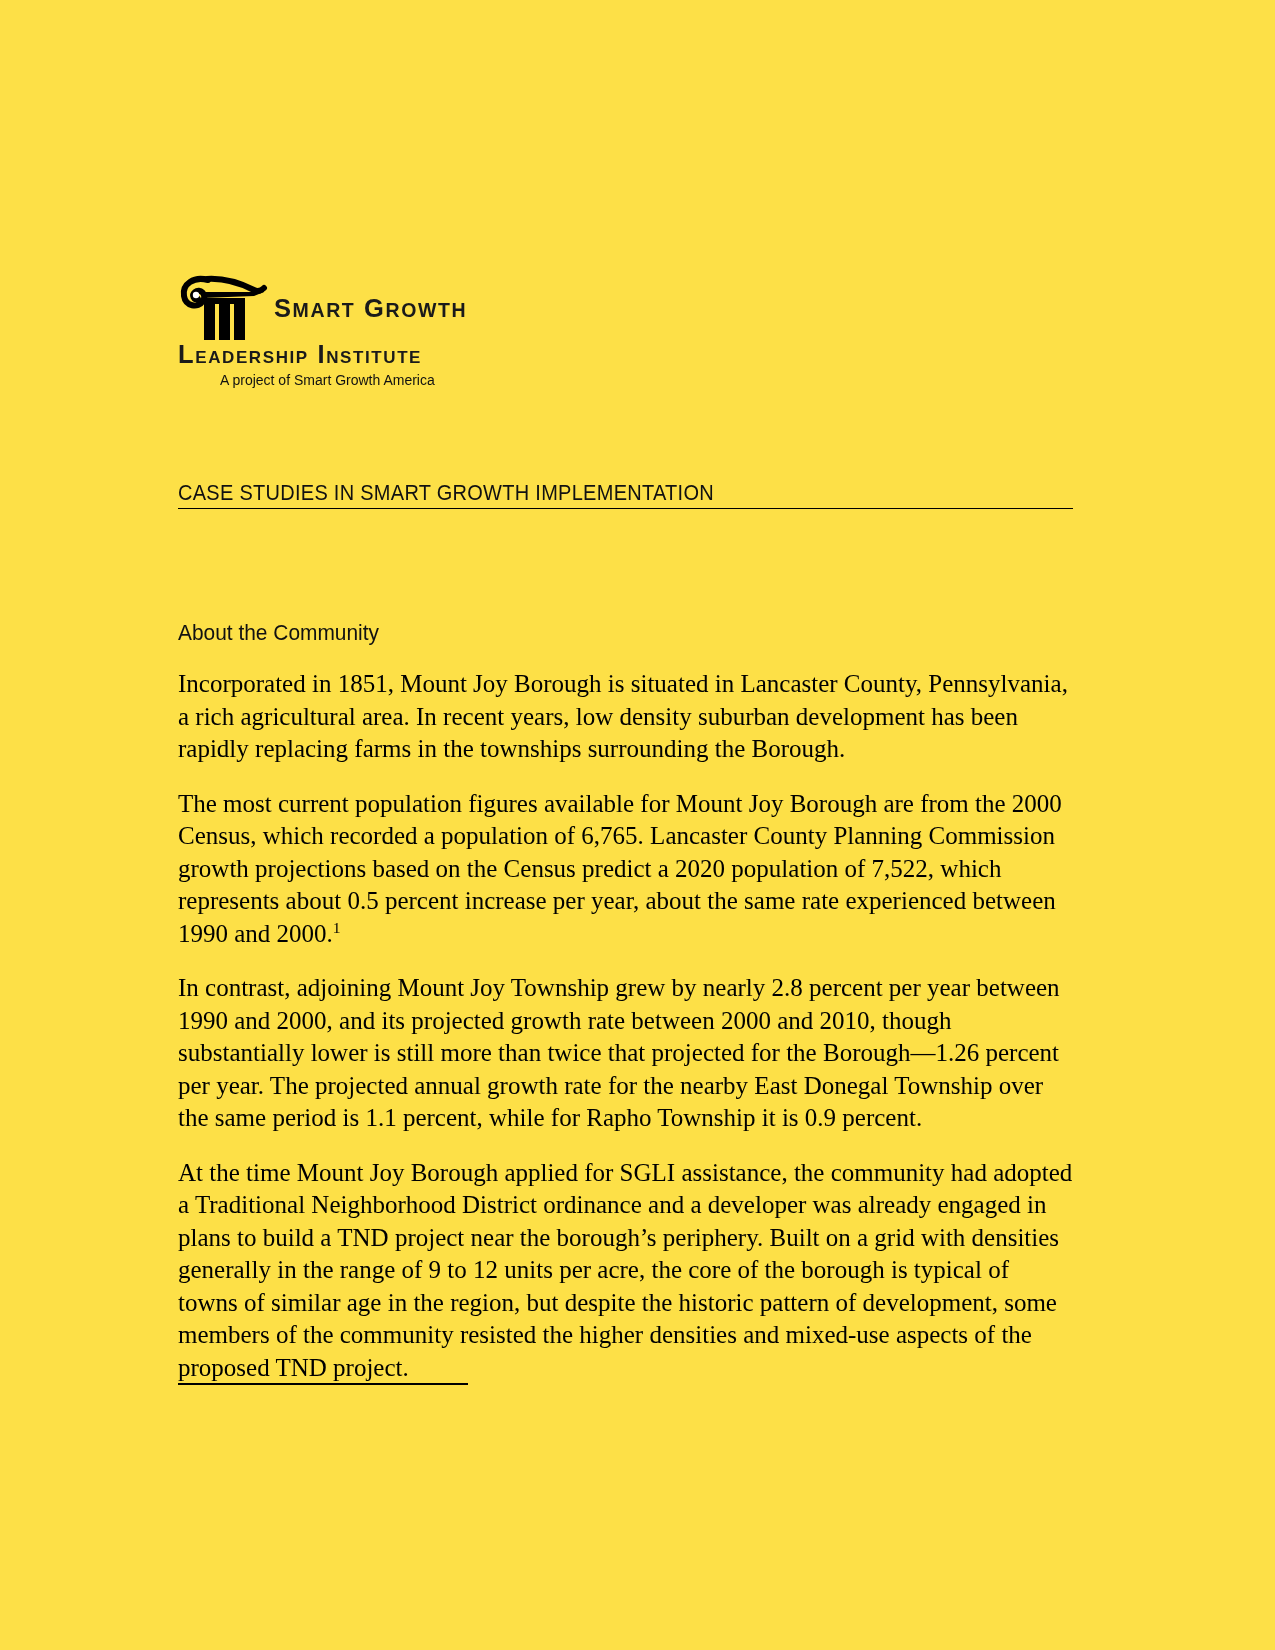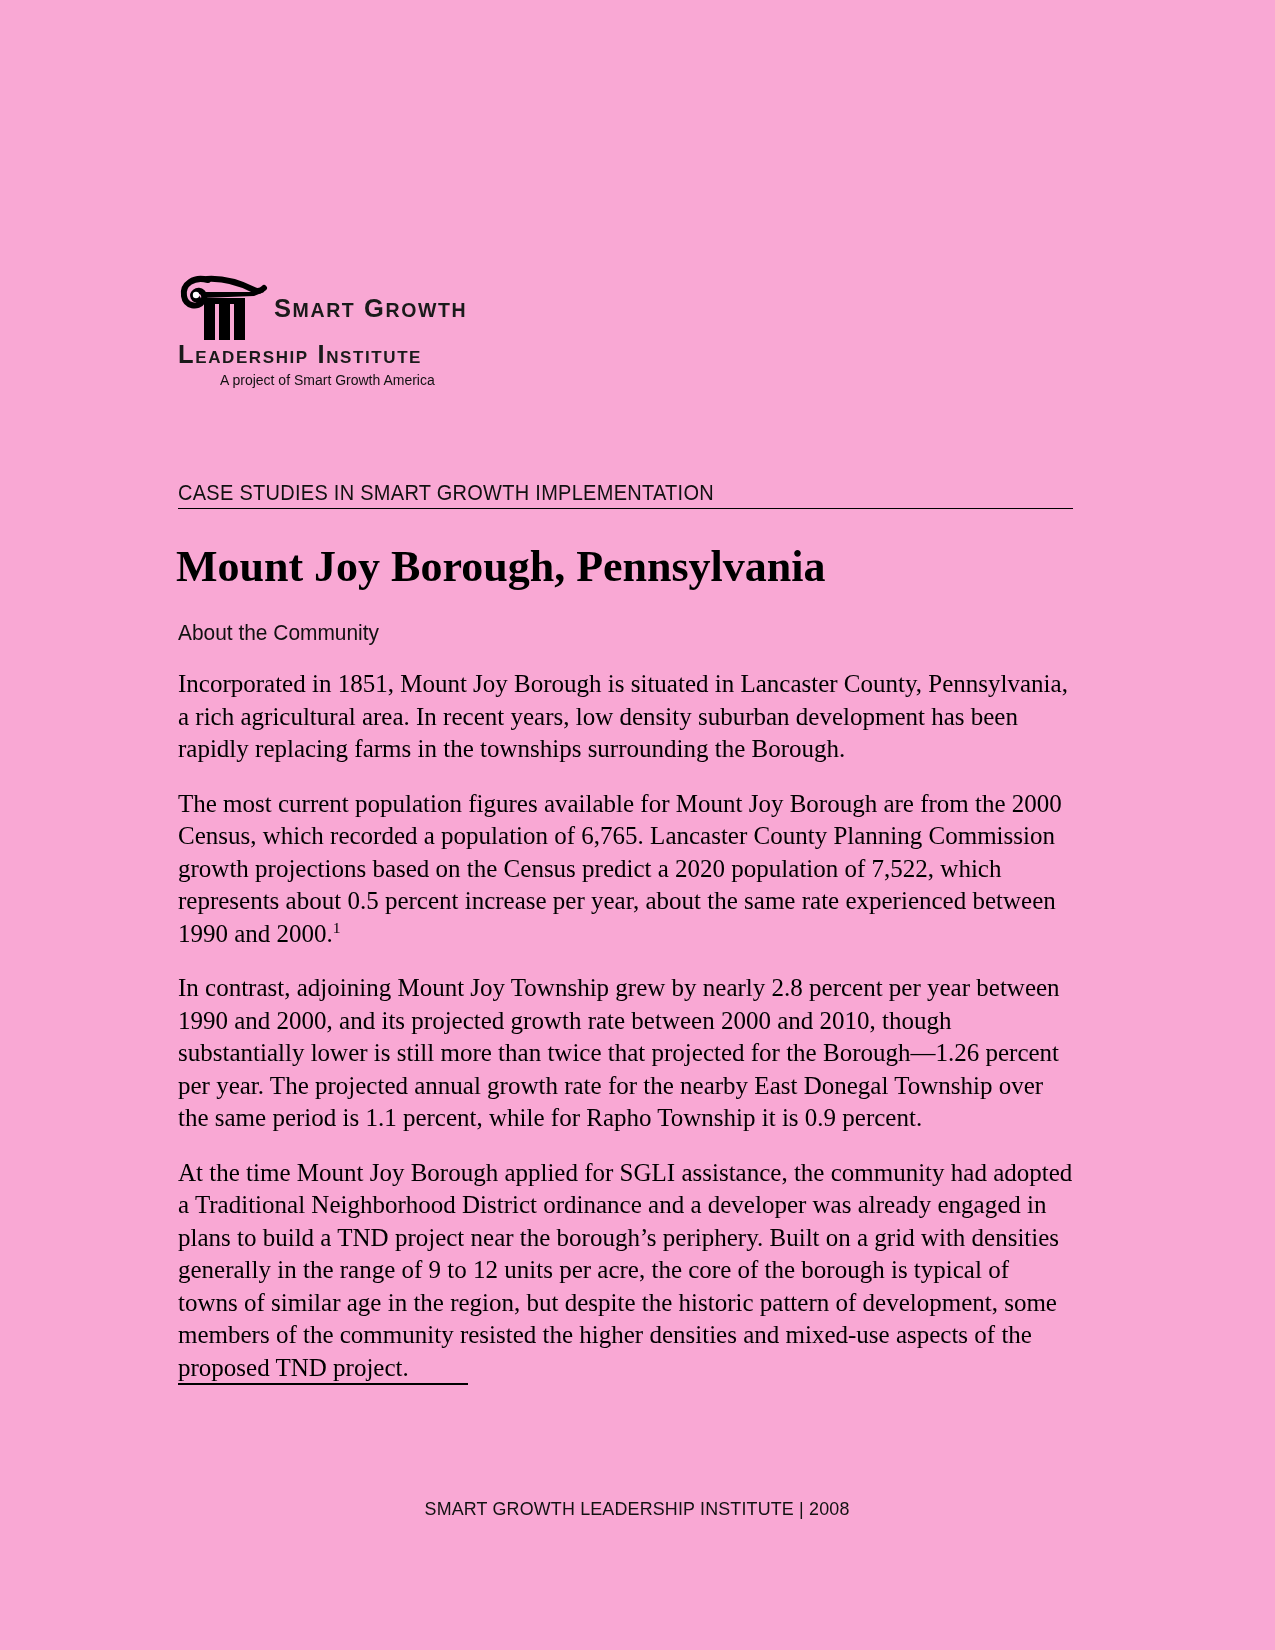--- a/index.html
+++ b/index.html
@@ -14,21 +14,21 @@
     font-family: "Liberation Serif", "DejaVu Serif", serif;
     color: #000000;
     overflow: hidden;
   }
 
   .page {
     position: absolute;
     left: 0; top: 0;
     width: 1275px;
     height: 1650px;
-    background: #f9a8d4;
+    background: #fde047;
   }
 
   
   .logo-block {
     position: absolute;
     left: 178px;
     top: 268px;
     width: 420px;
   }
   .logo-row {
@@ -218,30 +218,26 @@
       </div>
     </div>
     <div class="logo-word-2">
       <span>L<span class="sc">EADERSHIP</span> I<span class="sc">NSTITUTE</span></span>
     </div>
     <div class="logo-tagline">A project of Smart Growth America</div>
   </div>
 
   <div class="eyebrow">CASE STUDIES IN SMART GROWTH IMPLEMENTATION</div>
   <div class="title-rule"></div>
-  <h1 class="doc-title">Mount Joy Borough, Pennsylvania</h1>
 
   <div class="section-heading">About the Community</div>
 
   <div class="body-col">
     <p>Incorporated in 1851, Mount Joy Borough is situated in Lancaster County, Pennsylvania, a rich agricultural area. In recent years, low density suburban development has been rapidly replacing farms in the townships surrounding the Borough.</p>
     <p><span>The most current population figures available for Mount Joy Borough are from the 2000 Census, which recorded a population of 6,765. Lancaster County Planning Commission growth projections based on the Census predict a 2020 population of 7,522, which represents about 0.5 percent increase per year, about the same rate experienced between 1990 and 2000.</span><sup class="fn">1</sup></p>
     <p>In contrast, adjoining Mount Joy Township grew by nearly 2.8 percent per year between 1990 and 2000, and its projected growth rate between 2000 and 2010, though substantially lower is still more than twice that projected for the Borough—1.26 percent per year. The projected annual growth rate for the nearby East Donegal Township over the same period is 1.1 percent, while for Rapho Township it is 0.9 percent.</p>
     <p>At the time Mount Joy Borough applied for SGLI assistance, the community had adopted a Traditional Neighborhood District ordinance and a developer was already engaged in plans to build a TND project near the borough’s periphery. Built on a grid with densities generally in the range of 9 to 12 units per acre, the core of the borough is typical of towns of similar age in the region, but despite the historic pattern of development, some members of the community resisted the higher densities and mixed-use aspects of the proposed TND project.</p>
   </div>
 
   <div class="footnote-rule"></div>
 
-  <div class="page-footer">
-    <span>SMART GROWTH LEADERSHIP INSTITUTE | 2008</span>
-  </div>
 
 </div>
 
 </body></html>

